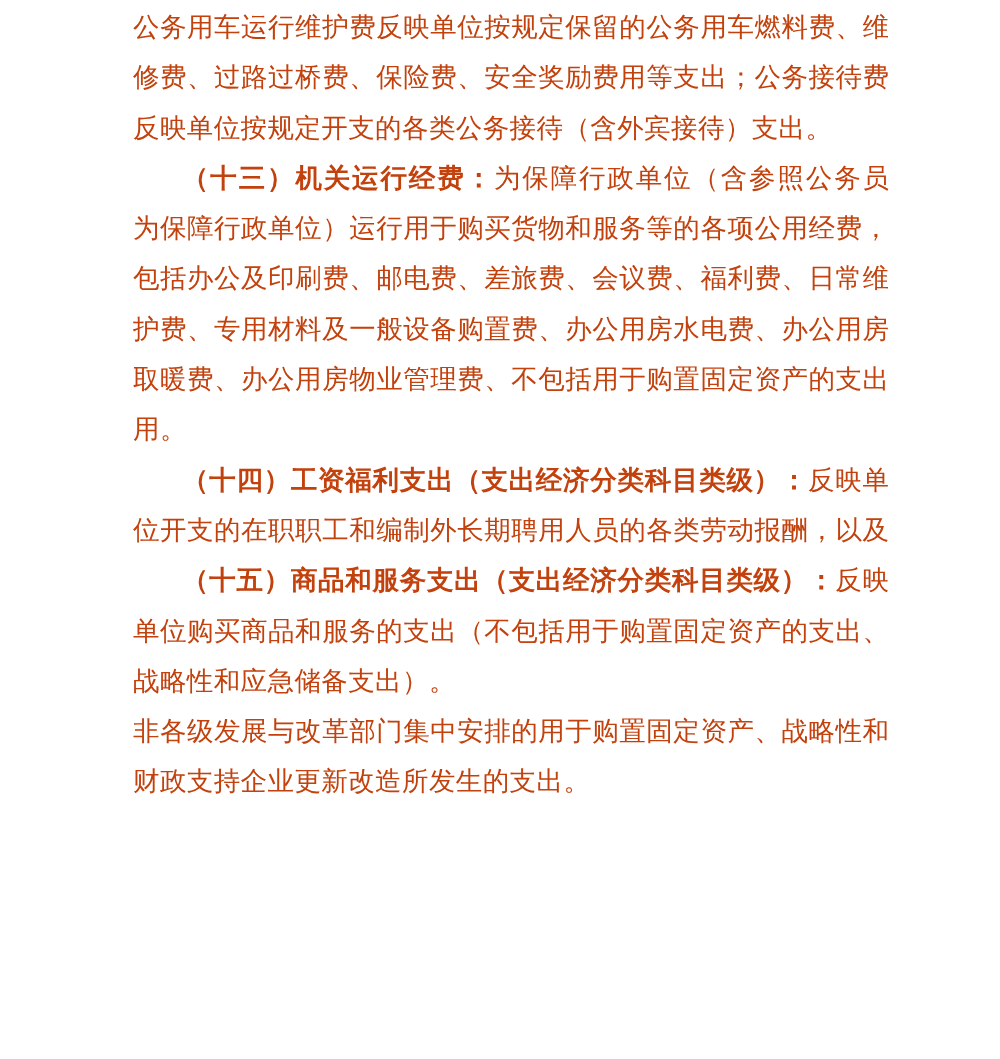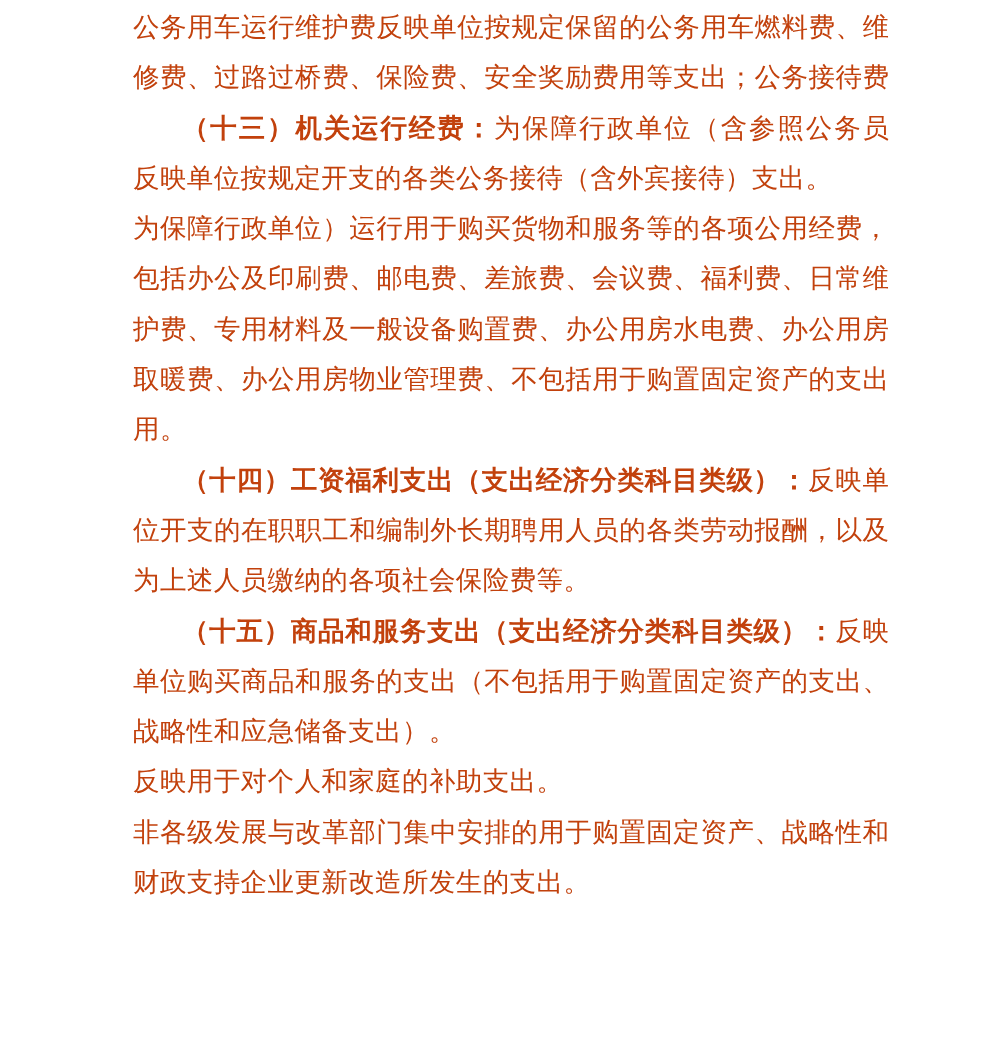--- a/index.html
+++ b/index.html
@@ -42,30 +42,28 @@
   .seg { font-weight: normal; }
   .seg.bold { font-weight: bold; }
 </style>
 </head>
 <body>
 
 <div class="page">
   <div class="textblock" style="color: rgb(28, 28, 28);">
       <div class="line justify"><span class="seg">公务用车运行维护费反映单位按规定保留的公务用车燃料费、维</span></div>
       <div class="line justify"><span class="seg">修费、过路过桥费、保险费、安全奖励费用等支出；公务接待费</span></div>
+      <div class="line"><span class="seg">反映单位按规定开支的各类公务接待（含外宾接待）支出。</span></div>
       <div class="line justify indent"><span class="seg bold">（十三）机关运行经费：</span><span class="seg">为保障行政单位（含参照公务员</span></div>
-      <div class="line"><span class="seg">反映单位按规定开支的各类公务接待（含外宾接待）支出。</span></div>
       <div class="line justify"><span class="seg">为保障行政单位）运行用于购买货物和服务等的各项公用经费，</span></div>
       <div class="line justify"><span class="seg">包括办公及印刷费、邮电费、差旅费、会议费、福利费、日常维</span></div>
       <div class="line justify"><span class="seg">护费、专用材料及一般设备购置费、办公用房水电费、办公用房</span></div>
       <div class="line justify"><span class="seg">取暖费、办公用房物业管理费、不包括用于购置固定资产的支出</span></div>
       <div class="line"><span class="seg">用。</span></div>
       <div class="line justify indent"><span class="seg bold">（十四）工资福利支出（支出经济分类科目类级）：</span><span class="seg">反映单</span></div>
       <div class="line justify"><span class="seg">位开支的在职职工和编制外长期聘用人员的各类劳动报酬，以及</span></div>
-      <div class="line"><span class="seg">为上述人员缴纳的各项社会保险费等。</span></div>
       <div class="line justify indent"><span class="seg bold">（十五）商品和服务支出（支出经济分类科目类级）：</span><span class="seg">反映</span></div>
       <div class="line justify"><span class="seg">单位购买商品和服务的支出（不包括用于购置固定资产的支出、</span></div>
       <div class="line"><span class="seg">战略性和应急储备支出）。</span></div>
-      <div class="line"><span class="seg">反映用于对个人和家庭的补助支出。</span></div>
       <div class="line justify"><span class="seg">非各级发展与改革部门集中安排的用于购置固定资产、战略性和</span></div>
       <div class="line"><span class="seg">财政支持企业更新改造所发生的支出。</span></div>
     </div>
 </div>
 
 </body></html>

